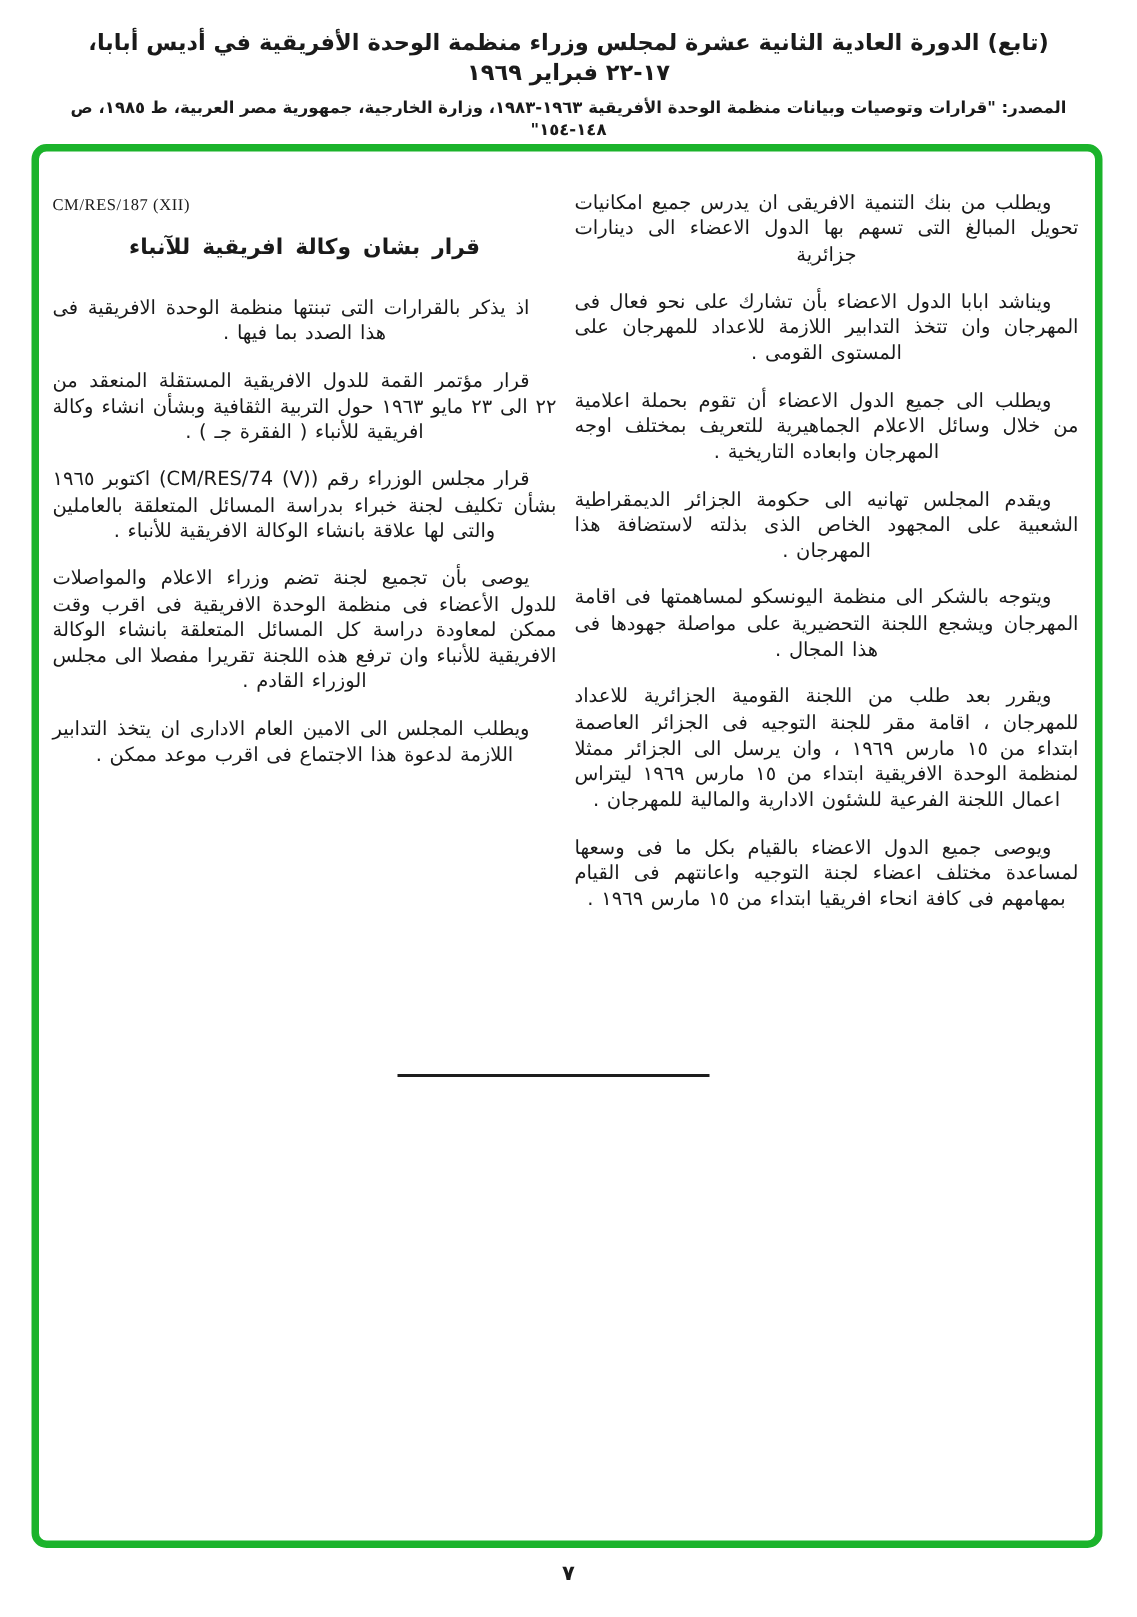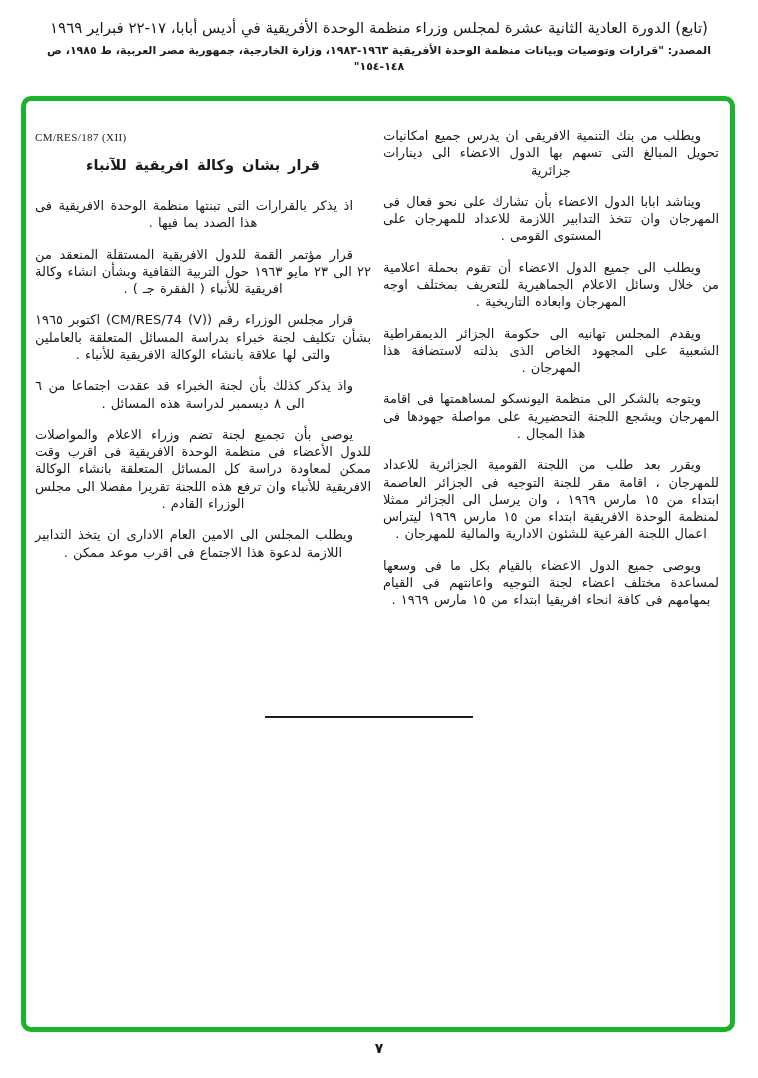--- a/index.html
+++ b/index.html
@@ -8,21 +8,21 @@
     background:#ffffff;color:#1a1a1a;
     font-family:"DejaVu Sans", sans-serif;
     overflow:hidden;
   }
   
   .header{
     position:absolute;top:18px;left:0;width:758px;
     text-align:center;direction:rtl;
   }
   .header-line1{
-    font-weight:normal;font-size:15px;line-height:1.35;
+    font-weight:bold;font-size:15px;line-height:1.35;
     padding:0 36px;
   }
   .header-line2{
     font-weight:bold;font-size:11px;line-height:1.4;margin-top:5px;
     padding:0 30px;
   }
   
   .frame{
     position:absolute;left:21px;top:96px;
     width:714px;height:936px;box-sizing:border-box;
@@ -89,21 +89,20 @@
         </div>
     </section>
 
     <section class="col">
       <div class="ref">CM/RES/187 (XII)</div>
       <div class="doc-title">قرار بشان وكالة افريقية للآنباء</div>
       <div>
           <p class="para">اذ يذكر بالقرارات التى تبنتها منظمة الوحدة الافريقية فى هذا الصدد بما فيها .</p>
           <p class="para">قرار مؤتمر القمة للدول الافريقية المستقلة المنعقد من ٢٢ الى ٢٣ مايو ١٩٦٣ حول التربية الثقافية وبشأن انشاء وكالة افريقية للأنباء ( الفقرة جـ ) .</p>
           <p class="para">قرار مجلس الوزراء رقم (CM/RES/74 (V)) اكتوبر ١٩٦٥ بشأن تكليف لجنة خبراء بدراسة المسائل المتعلقة بالعاملين والتى لها علاقة بانشاء الوكالة الافريقية للأنباء .</p>
-          <p class="para">واذ يذكر كذلك بأن لجنة الخبراء قد عقدت اجتماعا من ٦ الى ٨ ديسمبر لدراسة هذه المسائل .</p>
           <p class="para">يوصى بأن تجميع لجنة تضم وزراء الاعلام والمواصلات للدول الأعضاء فى منظمة الوحدة الافريقية فى اقرب وقت ممكن لمعاودة دراسة كل المسائل المتعلقة بانشاء الوكالة الافريقية للأنباء وان ترفع هذه اللجنة تقريرا مفصلا الى مجلس الوزراء القادم .</p>
           <p class="para">ويطلب المجلس الى الامين العام الادارى ان يتخذ التدابير اللازمة لدعوة هذا الاجتماع فى اقرب موعد ممكن .</p>
         </div>
     </section>
 
   </div>
 
   <div class="endrule"></div>
 </div>
 

